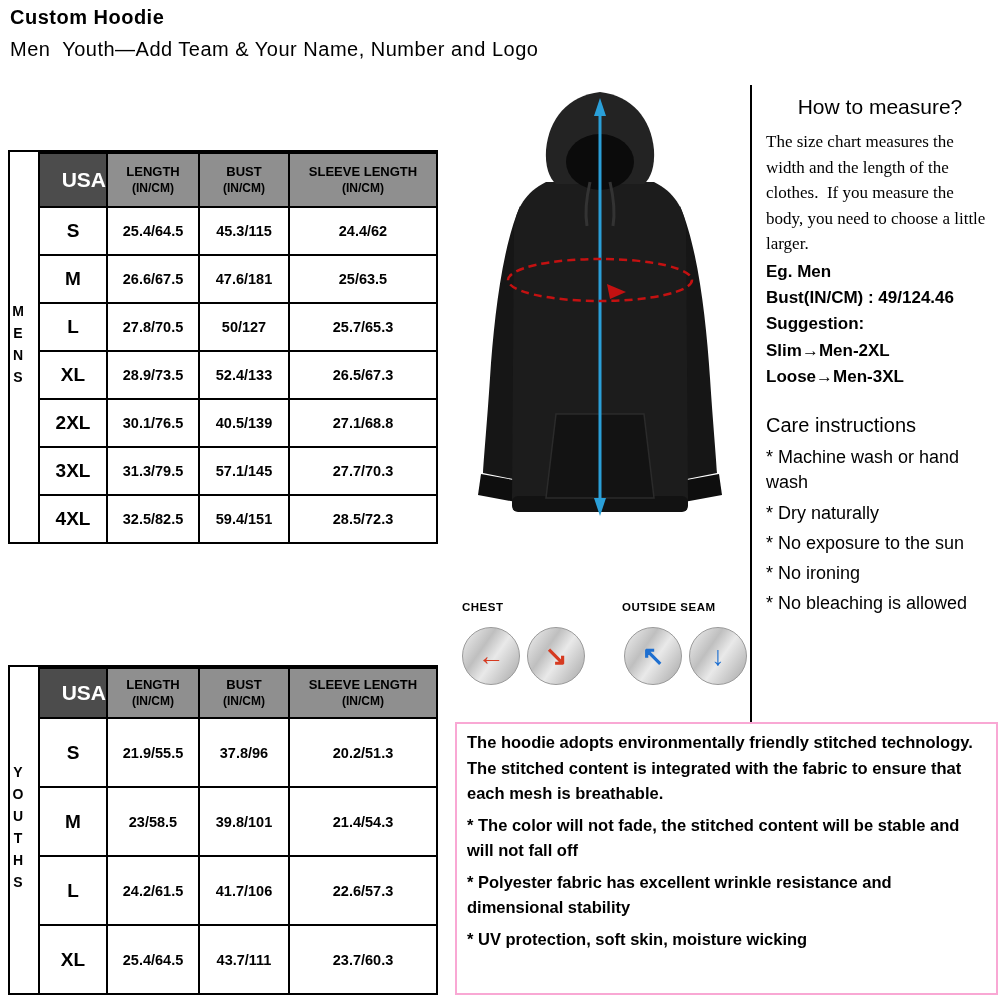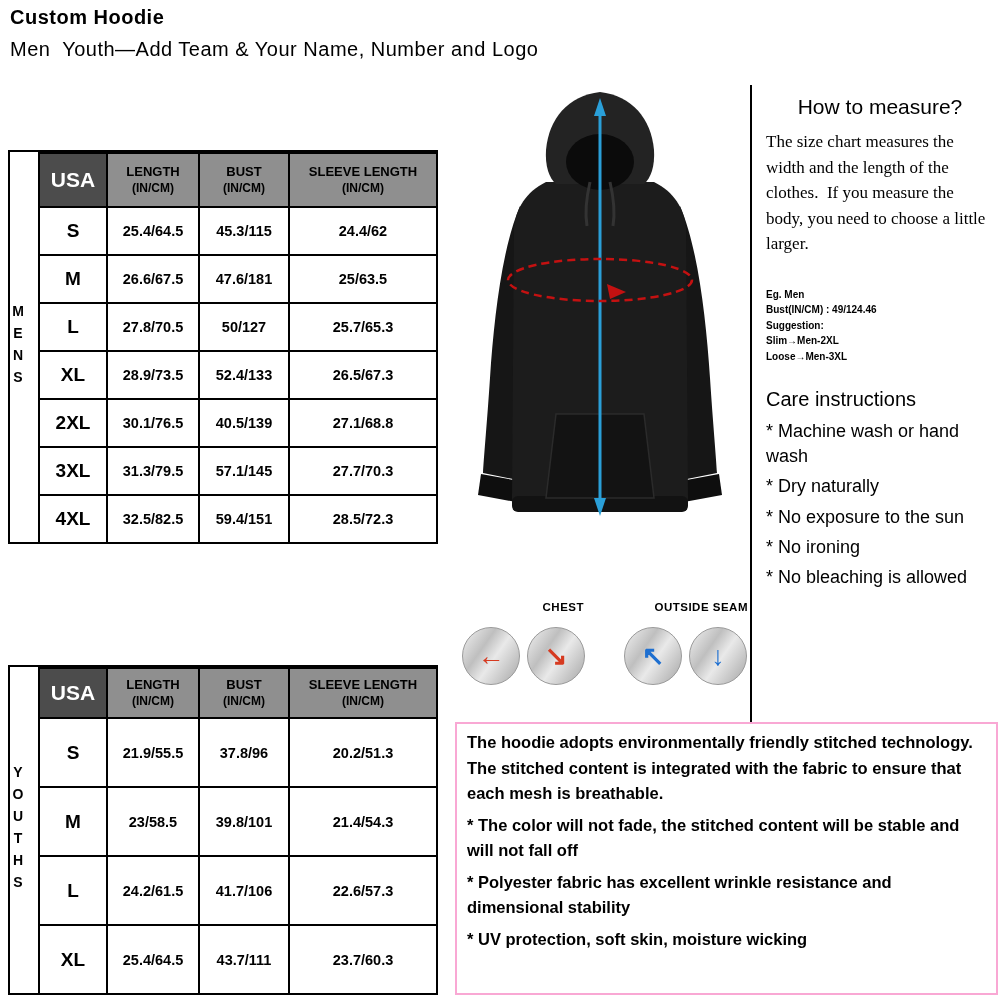--- a/index.html
+++ b/index.html
@@ -8,45 +8,45 @@
   
   .page-title { position:absolute; left:10px; top:6px; font-size:20px; font-weight:bold; letter-spacing:0.5px; }
   .page-subtitle { position:absolute; left:10px; top:38px; font-size:20px; letter-spacing:0.5px; white-space:pre-wrap; }
 
   
   .size-wrap { position:absolute; border:2px solid #000; display:flex; background:#fff; box-sizing:border-box; }
   .side-label { writing-mode:vertical-lr; text-orientation:upright; text-align:center; font-weight:bold;
                 font-size:14px; letter-spacing:6px; width:28px; flex:0 0 28px; }
   table.size-table { border-collapse:collapse; table-layout:fixed; width:398px; }
   .size-table th, .size-table td { border:2px solid #000; text-align:center; vertical-align:middle; padding:0; overflow:hidden; }
-  .size-table th.usa-cell { background:#4c4c4c; color:#fff; font-size:21px; font-weight:bold; }
+  .size-table th.usa-cell { background:#4c4c4c; color:#fff; font-size:21px; font-weight:bold;text-align:right; }
   .size-table th.col-head { background:#8f8f8f; color:#000; font-size:13px; font-weight:bold; line-height:1.3; }
   .col-head .unit { font-size:12px; }
   .size-table td.size-cell { font-size:19px; font-weight:bold; }
   .size-table td.val-cell { font-size:14.5px; font-weight:bold; }
   #mens thead th { height:52px; }
   #mens tbody td { height:46px; }
   #youths thead th { height:48px; }
   #youths tbody td { height:67px; }
 
   
   .hoodie-svg { position:absolute; left:450px; top:78px; width:300px; height:520px; }
-  .diag-label { position:absolute; font-size:11.5px; font-weight:bold; letter-spacing:0.5px; text-align:right; }
+  .diag-label { position:absolute; font-size:11.5px; font-weight:bold; letter-spacing:0.5px; text-align:left; }
   .fab { position:absolute; width:56px; height:56px; border-radius:50%; border:1px solid #9a9a9a;
          background:linear-gradient(125deg,#f2f2f2 0%,#bfbfbf 35%,#e9e9e9 55%,#a5a5a5 100%);
          display:flex; align-items:center; justify-content:center; font-size:27px; font-weight:bold; }
   .red-arrow { color:#d63a20; }
   .blue-arrow { color:#1e6fd0; }
 
   
   .measure-panel { position:absolute; left:750px; top:85px; width:248px; height:637px; border-left:2px solid #000;
                    padding:4px 4px 0 14px; box-sizing:border-box; }
   .measure-heading { font-size:21px; font-weight:400; margin:6px 0 10px;text-align:center; }
   .measure-body { font-size:17px; line-height:1.5; white-space:pre-wrap;font-family:Liberation Serif, serif; }
-  .example-block { font-weight:bold; font-size:10px; line-height:1.55; margin-top:30px; }
+  .example-block { font-weight:bold; font-size:17px; line-height:1.55; margin-top:2px; }
   .care-heading { font-size:20px; font-weight:400; margin:24px 0 8px; }
   .care-item { font-size:18px; line-height:1.4; margin-bottom:5px; }
 
   
   .notes-box { position:absolute; left:455px; top:722px; width:543px; height:273px; border:2px solid #f9a8d4;
                box-sizing:border-box; padding:6px 10px; font-weight:bold; font-size:16.5px; line-height:1.55; }
   .notes-box p { margin:0 0 6px; }
 </style>
 </head>
 <body>

